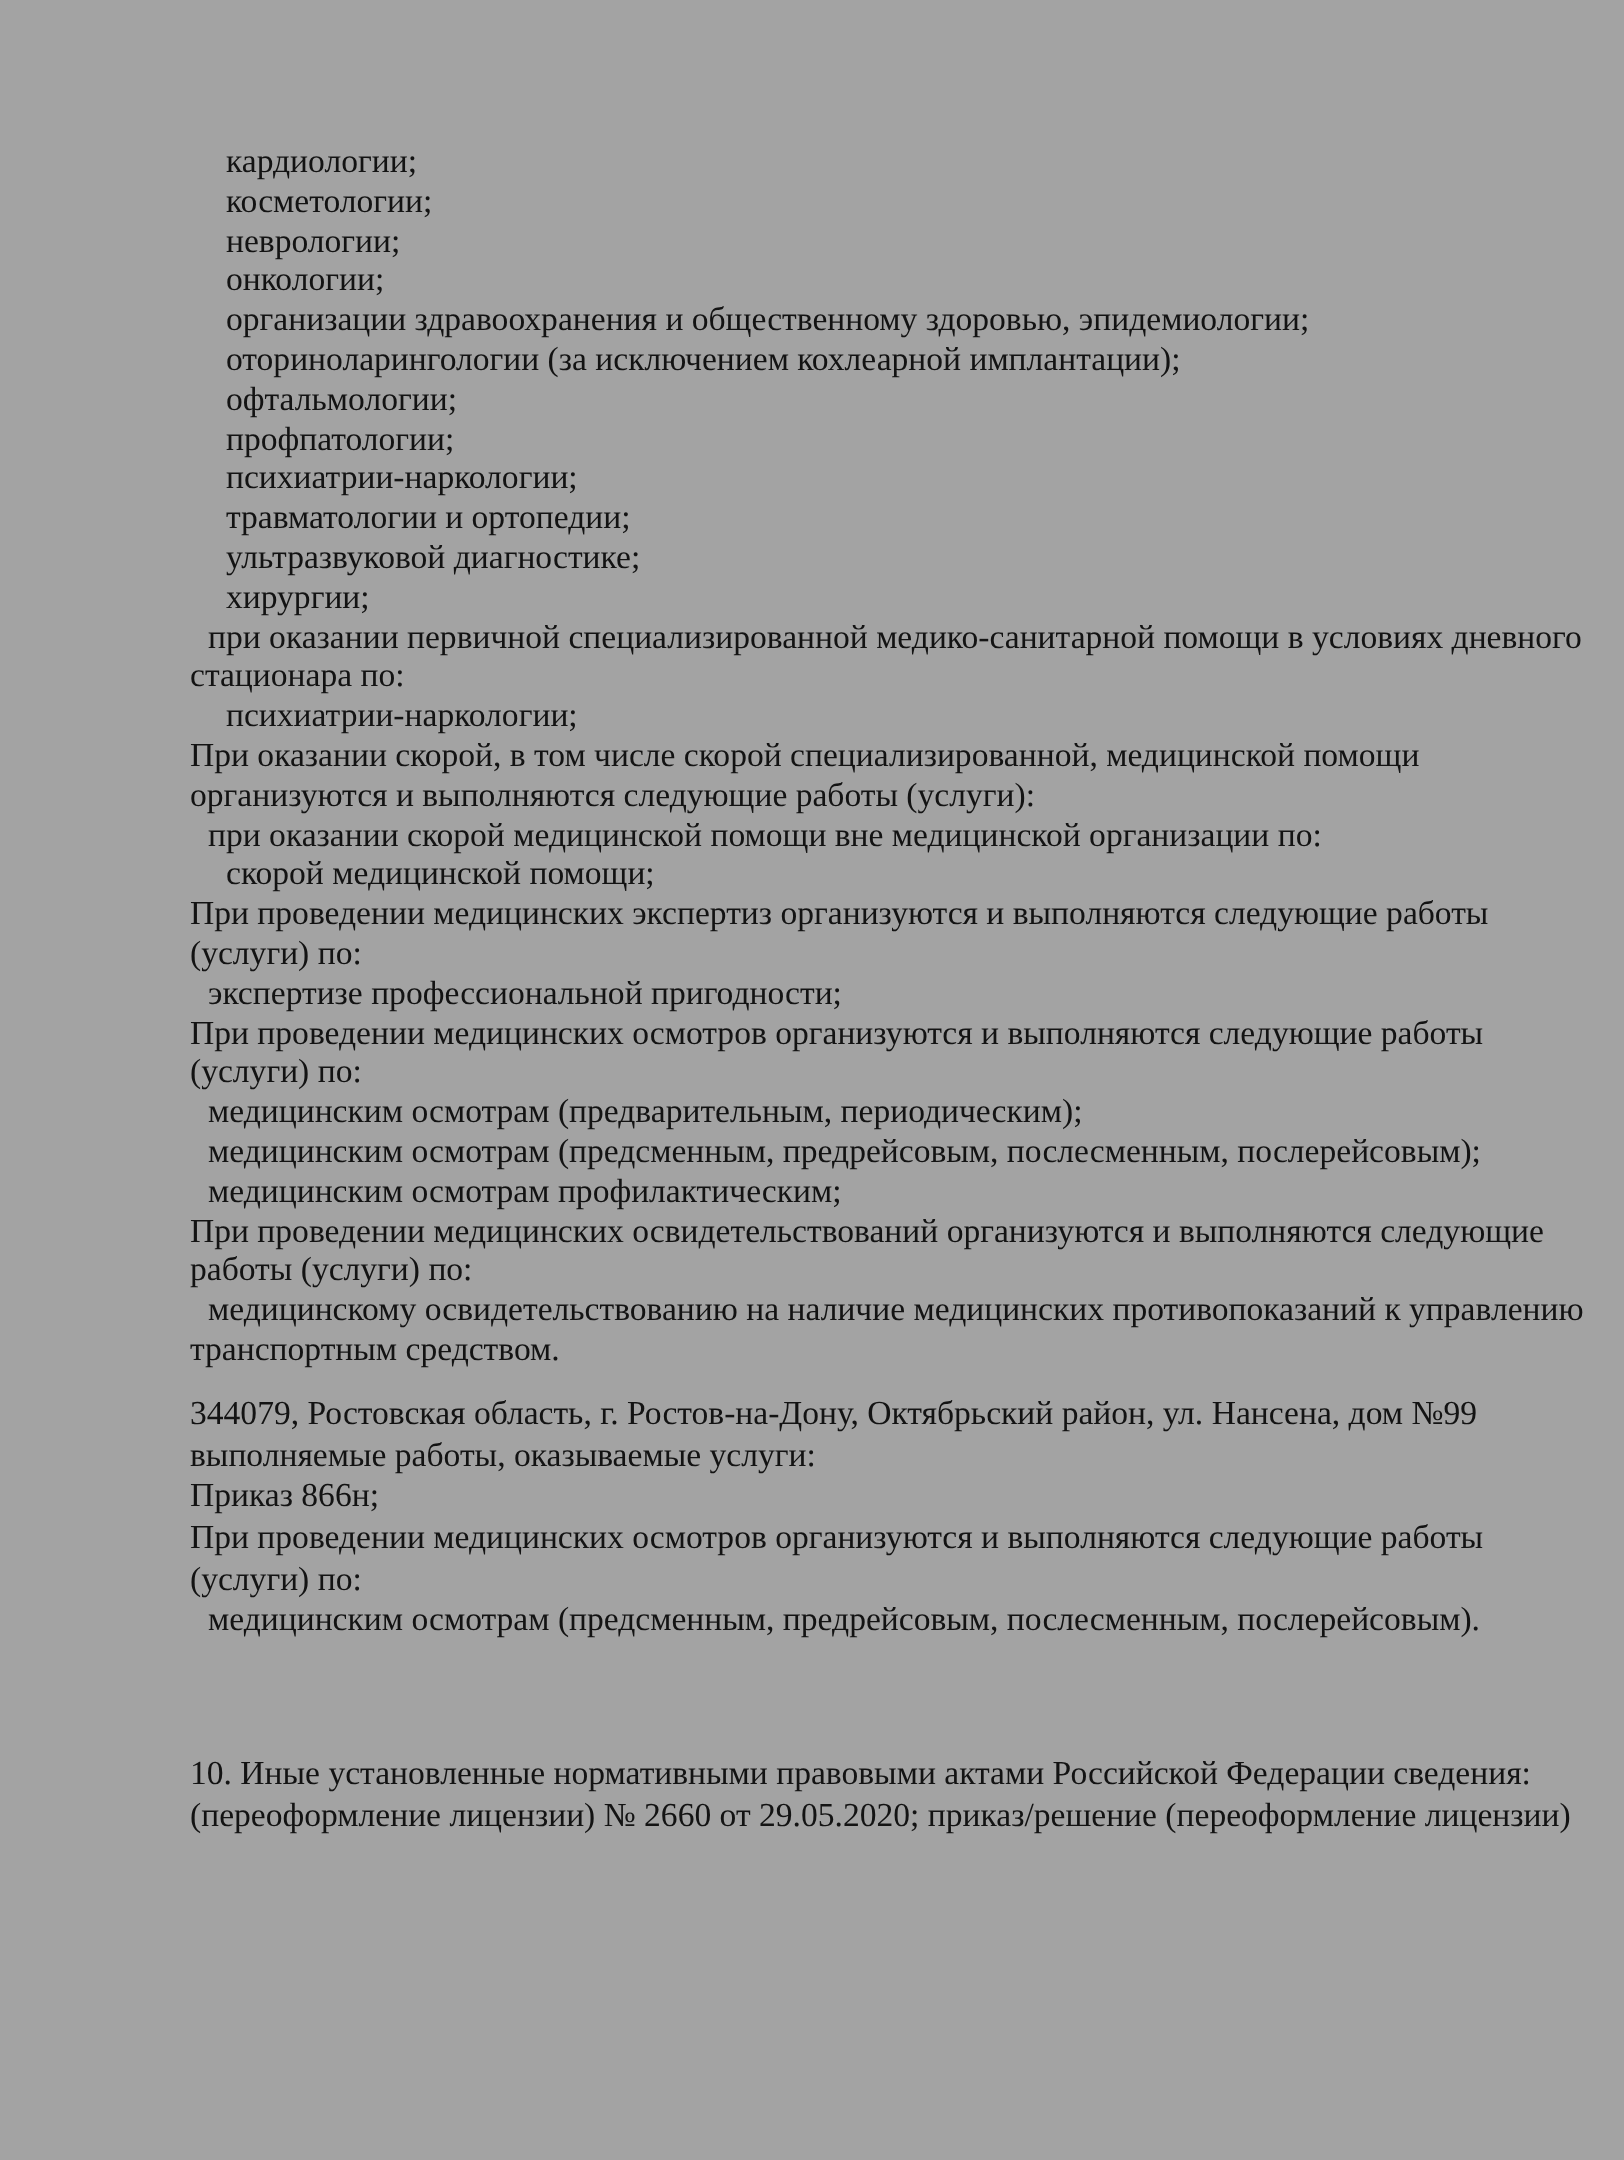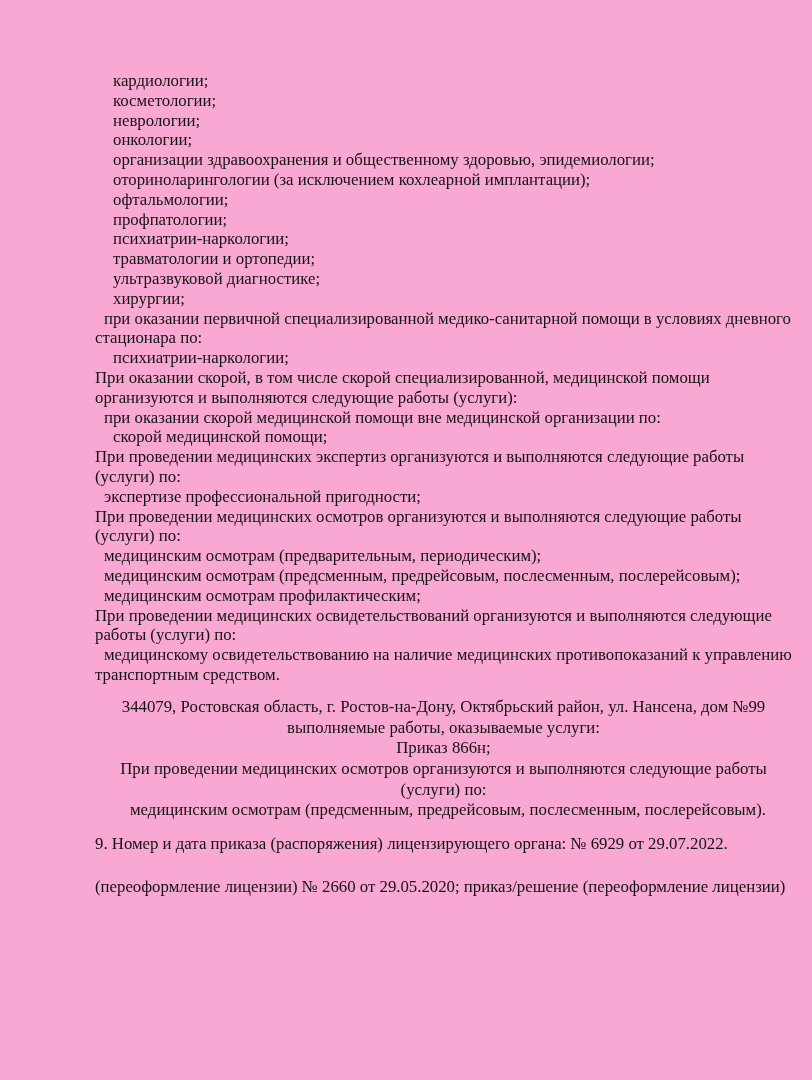--- a/index.html
+++ b/index.html
@@ -11,45 +11,44 @@
     width: 812px;
     height: 1080px;
     position: relative;
     overflow: hidden;
     font-family: "Liberation Serif", "DejaVu Serif", serif;
     color: #131313;
   }
   .doc-page {
     position: absolute;
     inset: 0;
-    background: #f9a8d4;
+    background: #a3a3a3;
   }
   .block {
     position: absolute;
     left: 95px;
     right: 20px;
     font-size: 16.8px;
     white-space: pre;
   }
   .block .line { height: 19.8px; line-height: 19.8px; }
   .block-services     { top: 71px;  }
   .block-address      { top: 697px; }
-  .block-address .line     { height: 20.7px; line-height: 20.7px; text-align: center; }
+  .block-address .line     { height: 20.7px; line-height: 20.7px; }
   .block-order-number { top: 833px; }
   .block-order-number .line { height: 21px; line-height: 21px; }
   .block-other-info   { top: 876px; }
   .block-other-info .line   { height: 21px; line-height: 21px; }
   .line.i0 { padding-left: 0; }
   .line.i1 { padding-left: 9px; }
   .line.i2 { padding-left: 18px; }
 </style>
 </head>
 <body>
 
 <div class="doc-page">
   <div class="block block-services"><div class="line i2">кардиологии;</div><div class="line i2">косметологии;</div><div class="line i2">неврологии;</div><div class="line i2">онкологии;</div><div class="line i2">организации здравоохранения и общественному здоровью, эпидемиологии;</div><div class="line i2">оториноларингологии (за исключением кохлеарной имплантации);</div><div class="line i2">офтальмологии;</div><div class="line i2">профпатологии;</div><div class="line i2">психиатрии-наркологии;</div><div class="line i2">травматологии и ортопедии;</div><div class="line i2">ультразвуковой диагностике;</div><div class="line i2">хирургии;</div><div class="line i1">при оказании первичной специализированной медико-санитарной помощи в условиях дневного</div><div class="line i0">стационара по:</div><div class="line i2">психиатрии-наркологии;</div><div class="line i0">При оказании скорой, в том числе скорой специализированной, медицинской помощи</div><div class="line i0">организуются и выполняются следующие работы (услуги):</div><div class="line i1">при оказании скорой медицинской помощи вне медицинской организации по:</div><div class="line i2">скорой медицинской помощи;</div><div class="line i0">При проведении медицинских экспертиз организуются и выполняются следующие работы</div><div class="line i0">(услуги) по:</div><div class="line i1">экспертизе профессиональной пригодности;</div><div class="line i0">При проведении медицинских осмотров организуются и выполняются следующие работы</div><div class="line i0">(услуги) по:</div><div class="line i1">медицинским осмотрам (предварительным, периодическим);</div><div class="line i1">медицинским осмотрам (предсменным, предрейсовым, послесменным, послерейсовым);</div><div class="line i1">медицинским осмотрам профилактическим;</div><div class="line i0">При проведении медицинских освидетельствований организуются и выполняются следующие</div><div class="line i0">работы (услуги) по:</div><div class="line i1">медицинскому освидетельствованию на наличие медицинских противопоказаний к управлению</div><div class="line i0">транспортным средством.</div></div>
 
   <div class="block block-address"><div class="line i0">344079, Ростовская область, г. Ростов-на-Дону, Октябрьский район, ул. Нансена, дом №99</div><div class="line i0">выполняемые работы, оказываемые услуги:</div><div class="line i0">Приказ 866н;</div><div class="line i0">При проведении медицинских осмотров организуются и выполняются следующие работы</div><div class="line i0">(услуги) по:</div><div class="line i1">медицинским осмотрам (предсменным, предрейсовым, послесменным, послерейсовым).</div></div>
 
-  <div class="block block-order-number"><div class="line i0">9. Номер и дата приказа (распоряжения) лицензирующего органа: № 6929 от 29.07.2022.</div></div>
 
-  <div class="block block-other-info"><div class="line i0">(переоформление лицензии) № 2660 от 29.05.2020; приказ/решение (переоформление лицензии)</div></div>
+  <div class="block block-other-info"><div class="line i0">10. Иные установленные нормативными правовыми актами Российской Федерации сведения:</div><div class="line i0">(переоформление лицензии) № 2660 от 29.05.2020; приказ/решение (переоформление лицензии)</div></div>
 </div>
 
 </body></html>

